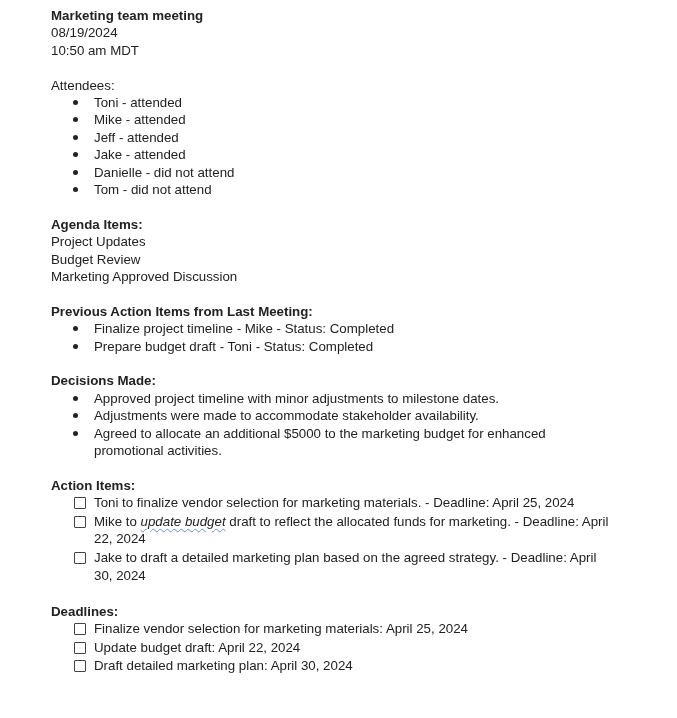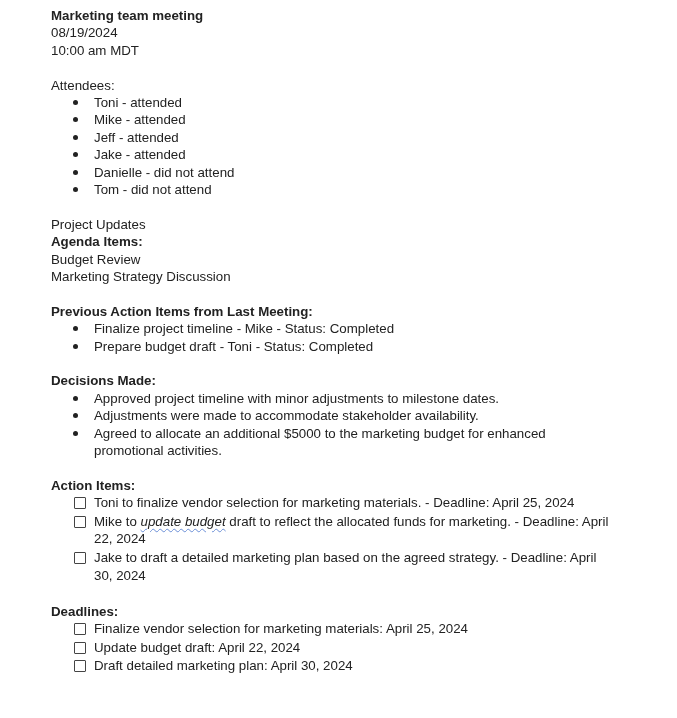--- a/index.html
+++ b/index.html
@@ -74,38 +74,38 @@
       font-style: italic;
     }
   </style>
 </head>
 <body>
 
 <div class="doc">
 
   <span class="line bold">Marketing team meeting</span>
   <span class="line">08/19/2024</span>
-  <span class="line">10:00 am MDT</span>
+  <span class="line">10:50 am MDT</span>
   <div class="gap"></div>
 
   <span class="line">Attendees:</span>
   <ul class="bullets">
     <li><span class="bullet"></span><span>Toni - attended</span></li>
     <li><span class="bullet"></span><span>Mike - attended</span></li>
     <li><span class="bullet"></span><span>Jeff - attended</span></li>
     <li><span class="bullet"></span><span>Jake - attended</span></li>
     <li><span class="bullet"></span><span>Danielle - did not attend</span></li>
     <li><span class="bullet"></span><span>Tom - did not attend</span></li>
   </ul>
   <div class="gap"></div>
 
+  <span class="line bold">Agenda Items:</span>
   <span class="line">Project Updates</span>
-  <span class="line bold">Agenda Items:</span>
   <span class="line">Budget Review</span>
-  <span class="line">Marketing Strategy Discussion</span>
+  <span class="line">Marketing Approved Discussion</span>
   <div class="gap"></div>
 
   <span class="line bold">Previous Action Items from Last Meeting:</span>
   <ul class="bullets wide">
     <li><span class="bullet"></span><span>Finalize project timeline - Mike - Status: Completed</span></li>
     <li><span class="bullet"></span><span>Prepare budget draft - Toni - Status: Completed</span></li>
   </ul>
   <div class="gap"></div>
 
   <span class="line bold">Decisions Made:</span>

